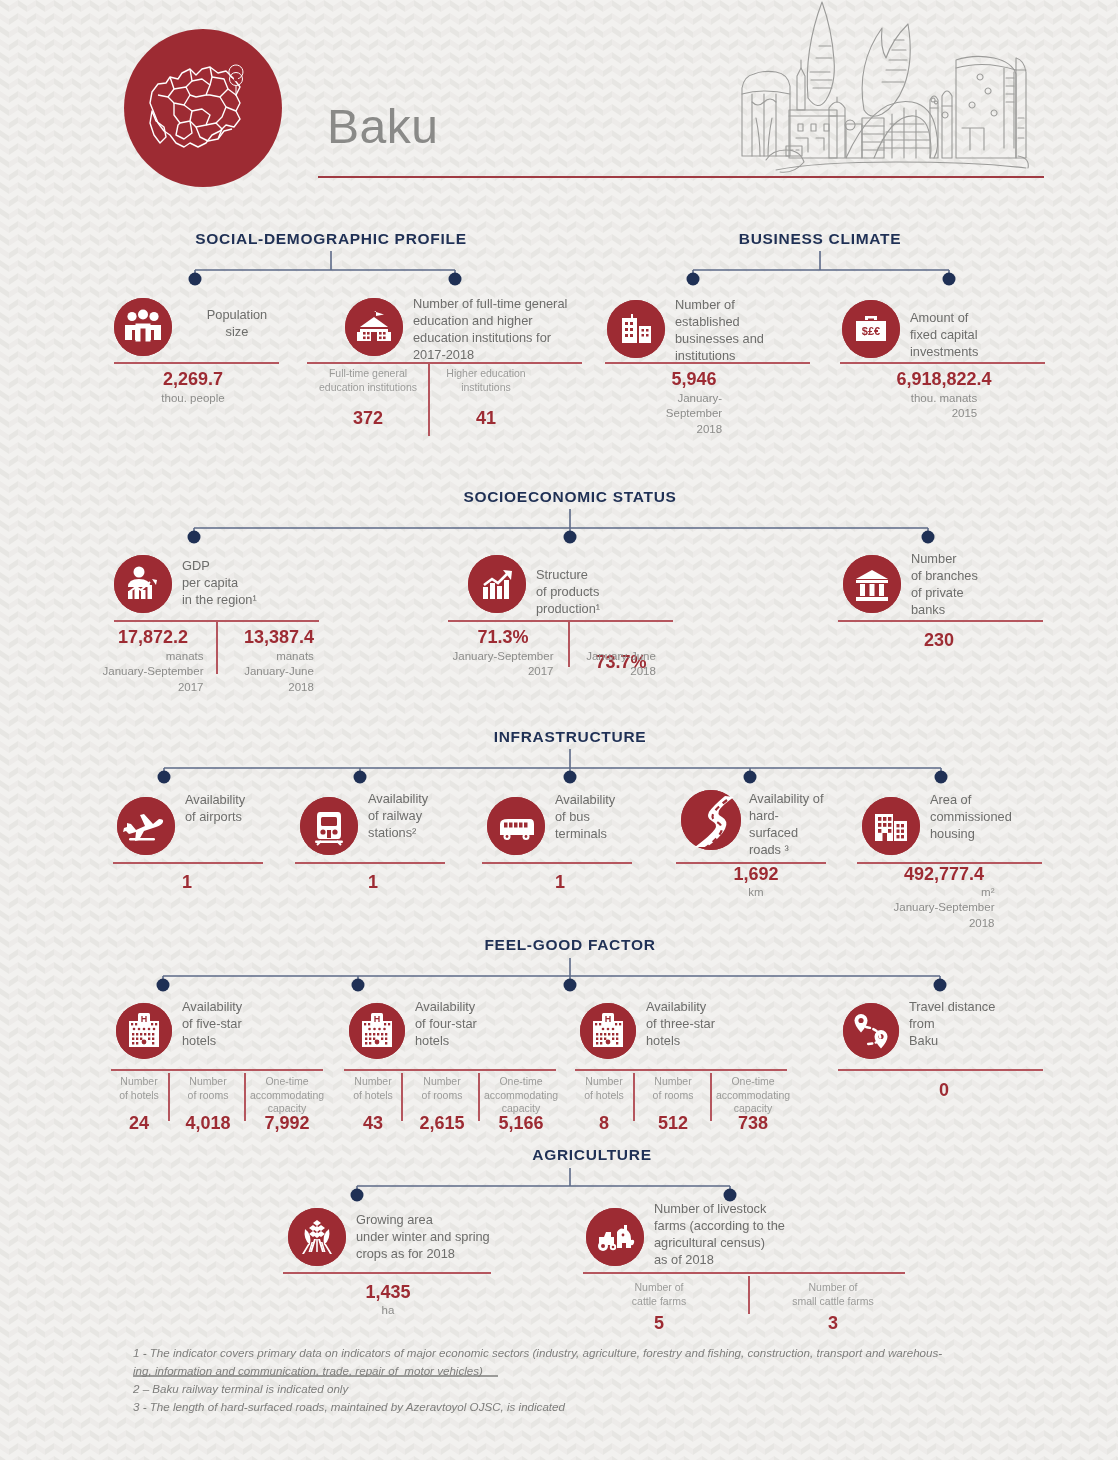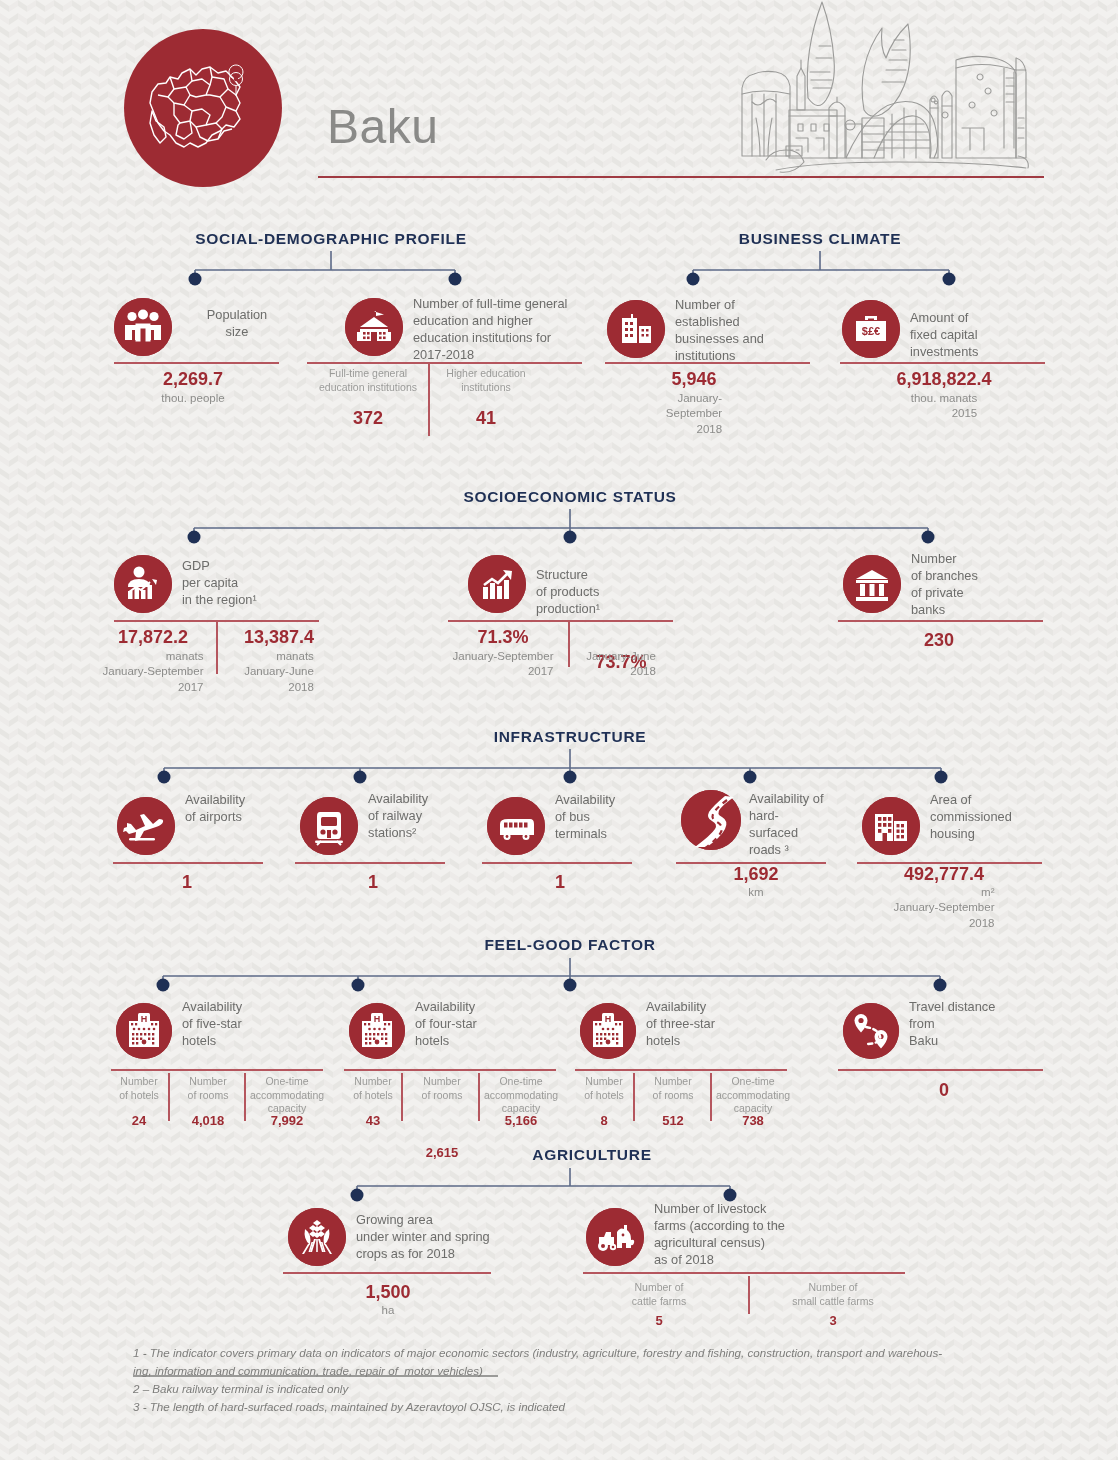--- a/index.html
+++ b/index.html
@@ -98,21 +98,21 @@
 
   .value {
     position: absolute;
     font-size: 18px;
     font-weight: bold;
     color: #9d2b33;
     text-align: center;
     white-space: nowrap;
     transform: translateX(-50%);
   }
-  .value.small { font-size: 13px; }
+  .value.small { font-size: 18px; }
 
   .unit {
     position: absolute;
     font-size: 11.5px;
     line-height: 1.33;
     color: #8c8c8a;
     text-align: right;
     transform: translateX(-50%);
     white-space: nowrap;
   }
@@ -722,21 +722,21 @@
 hotels</div>
   </div>
   <div class="rule" style="left:344px; top:1069px; width:212px;"></div>
   <div class="divider" style="left:401px; top:1073px; height:48px;"></div>
   <div class="divider" style="left:478px; top:1073px; height:48px;"></div>
   <div class="sublabel" style="left:373px; top:1075px; white-space:pre-line;">Number
 of hotels</div>
   <div class="value small" style="left:373px; top:1113px;">43</div>
   <div class="sublabel" style="left:442px; top:1075px; white-space:pre-line;">Number
 of rooms</div>
-  <div class="value small" style="left:442px; top:1113px;margin-top:32px;">2,615</div>
+  <div class="value small" style="left:442px; top:1113px;">2,615</div>
   <div class="sublabel" style="left:521px; top:1075px; white-space:pre-line;">One-time
 accommodating
 capacity</div>
   <div class="value small" style="left:521px; top:1113px;">5,166</div>
 
   <div class="metric" style="left:580px; top:1003px;">
     <div class="icon-circle" style="width:56px;height:56px;">
       <svg width="56" height="56" viewBox="0 0 56 56">
         <circle cx="28" cy="28" r="28" fill="#9d2b33"></circle>
         <g fill="#ffffff">
@@ -829,21 +829,21 @@
           <path d="M28.2 31 l1.6 0 l0 13 l-1.6 0 z"></path>
           <path d="M23.5 34 l1.6 0 l-3 10 l-1.6 0 z M32.9 34 l1.6 0 l3 10 l-1.6 0 z"></path>
         </g>
       </svg>
     </div>
     <div class="metric-label" style="left:68px; top:4px; width:200px; white-space:pre-line;">Growing area
 under winter and spring
 crops as for 2018</div>
   </div>
   <div class="rule" style="left:283px; top:1272px; width:208px;"></div>
-  <div class="value" style="left:388px; top:1282px;">1,500</div>
+  <div class="value" style="left:388px; top:1282px;">1,435</div>
   <div class="unit" style="left:388px; top:1303px;">ha</div>
 
   <div class="metric" style="left:586px; top:1208px;">
     <div class="icon-circle" style="width:58px;height:58px;">
       <svg width="58" height="58" viewBox="0 0 58 58">
         <circle cx="29" cy="29" r="29" fill="#9d2b33"></circle>
         <g fill="#ffffff">
           <path d="M13 29 h5 l2 -5 h5 l0 5 h3 v8 h-15 z"></path>
           <circle cx="17" cy="38" r="5"></circle>
           <circle cx="27" cy="39" r="3.2"></circle>

